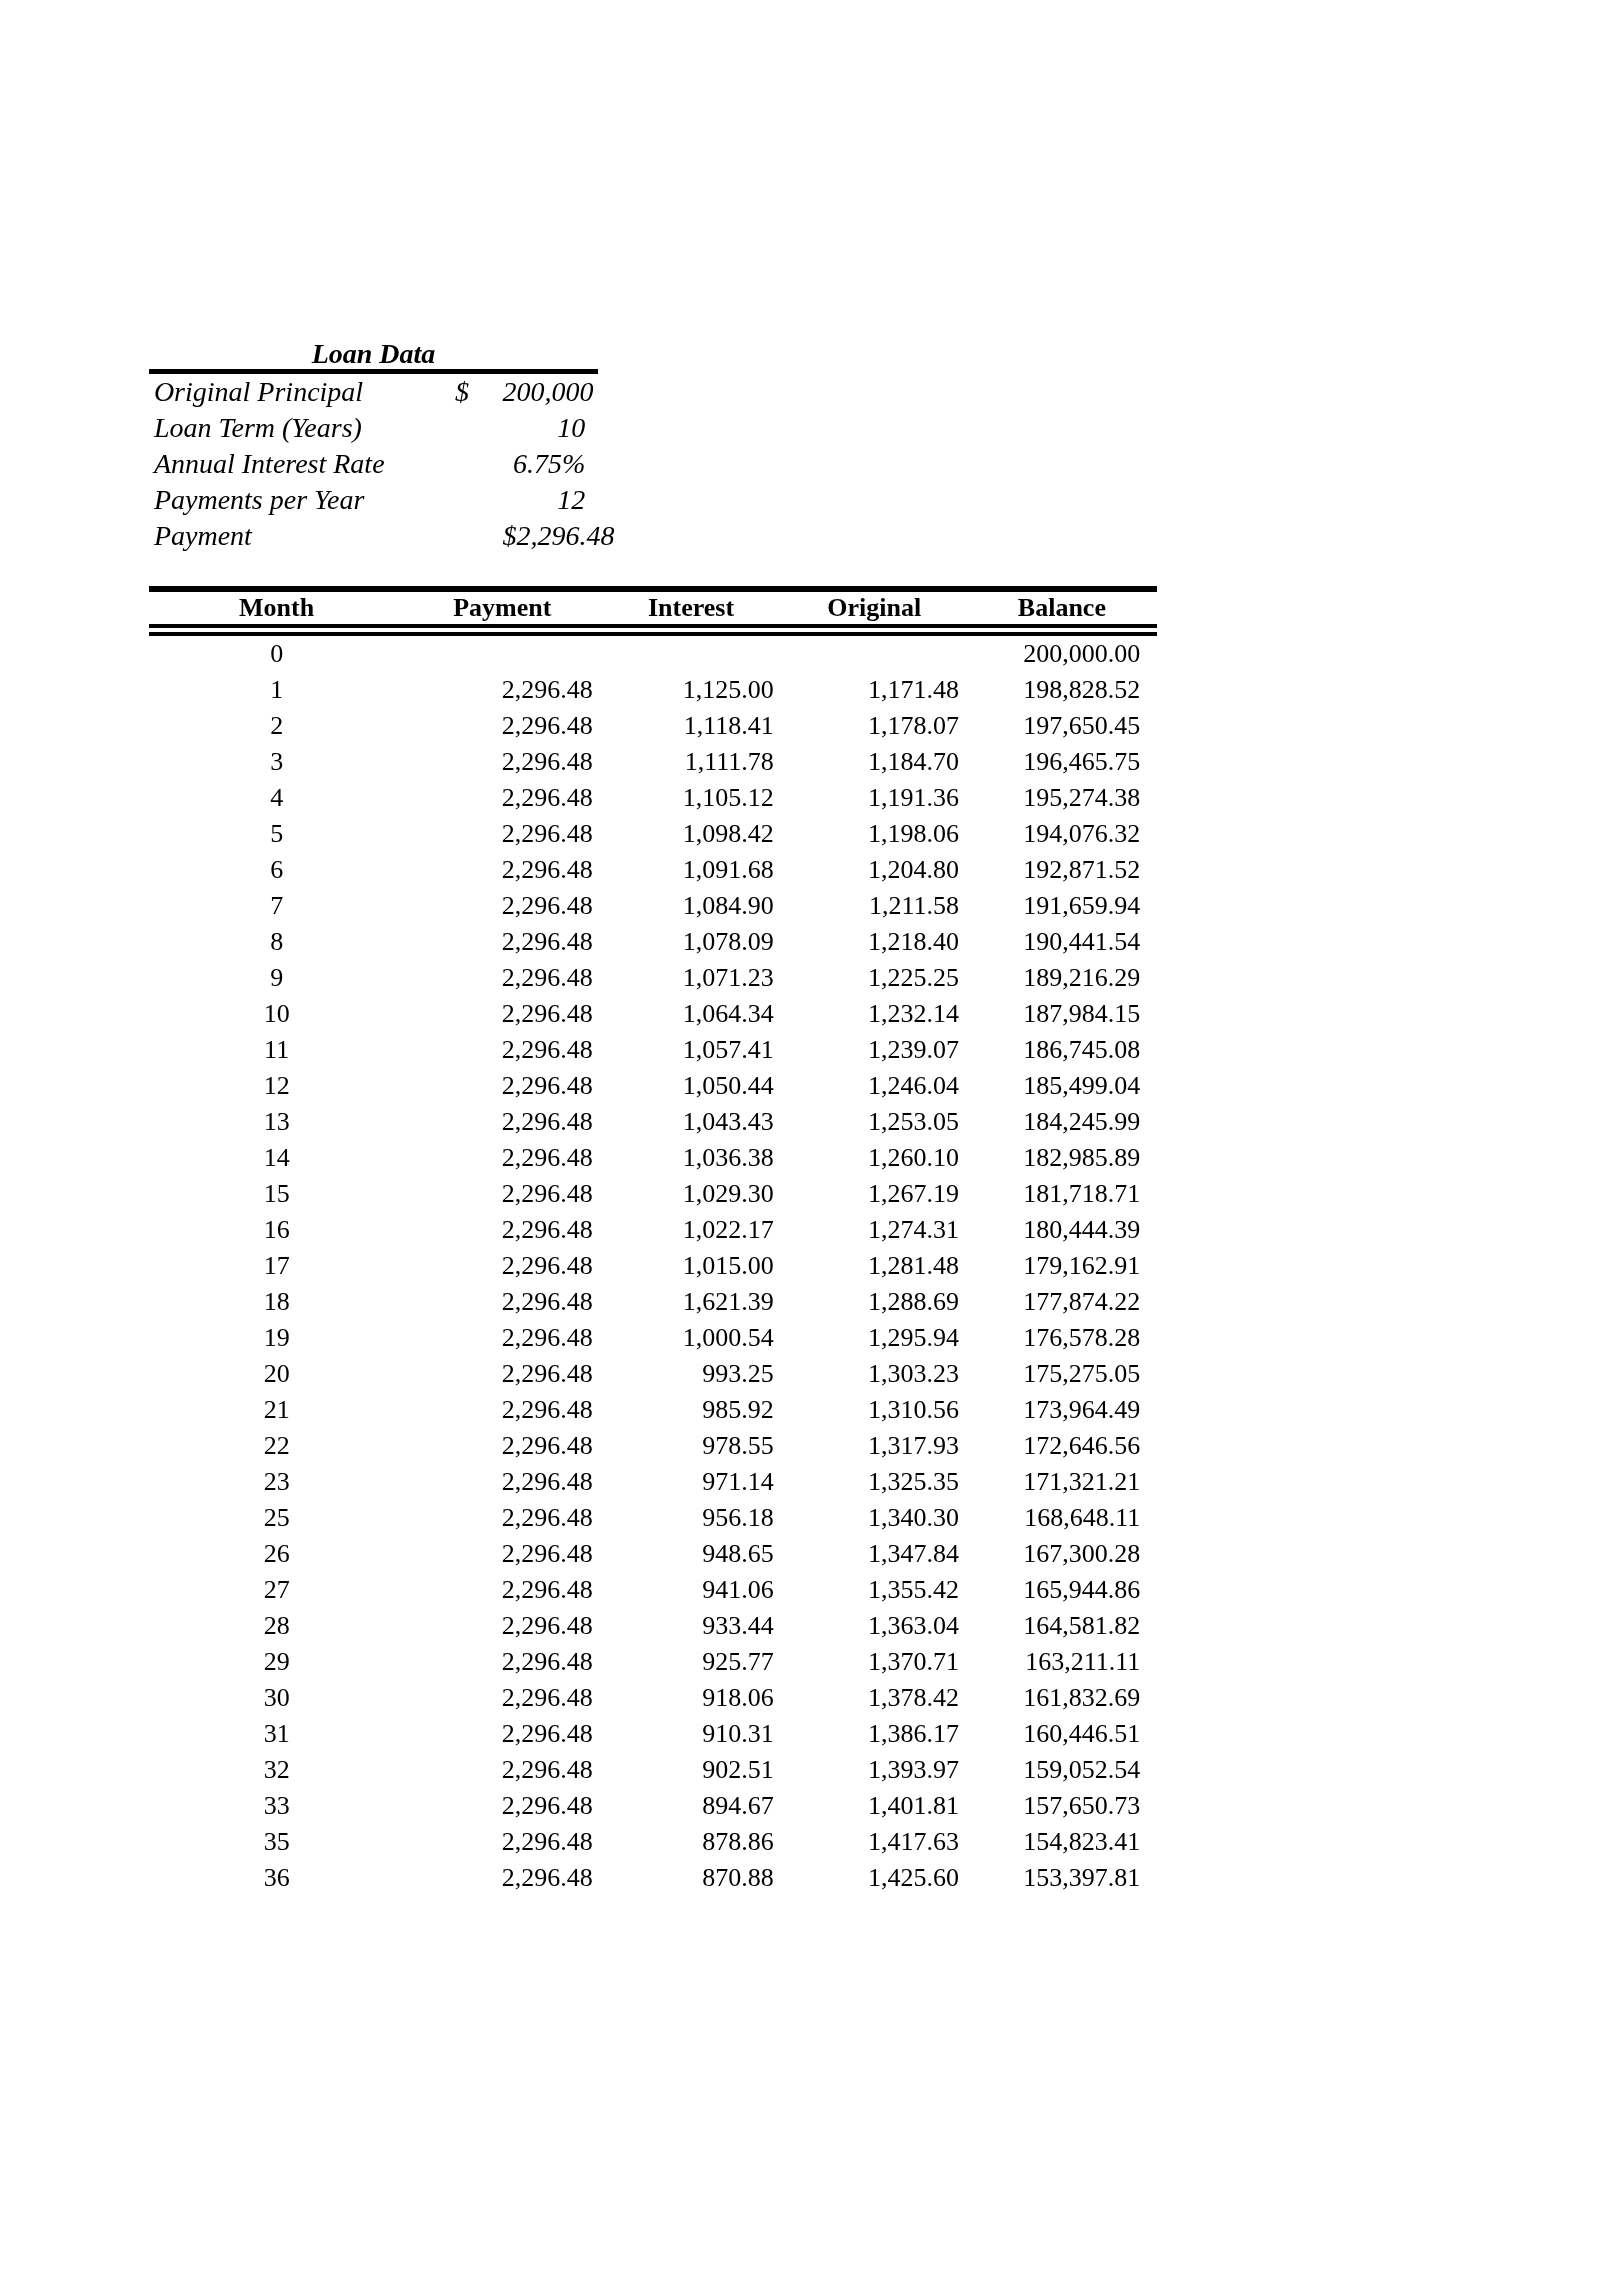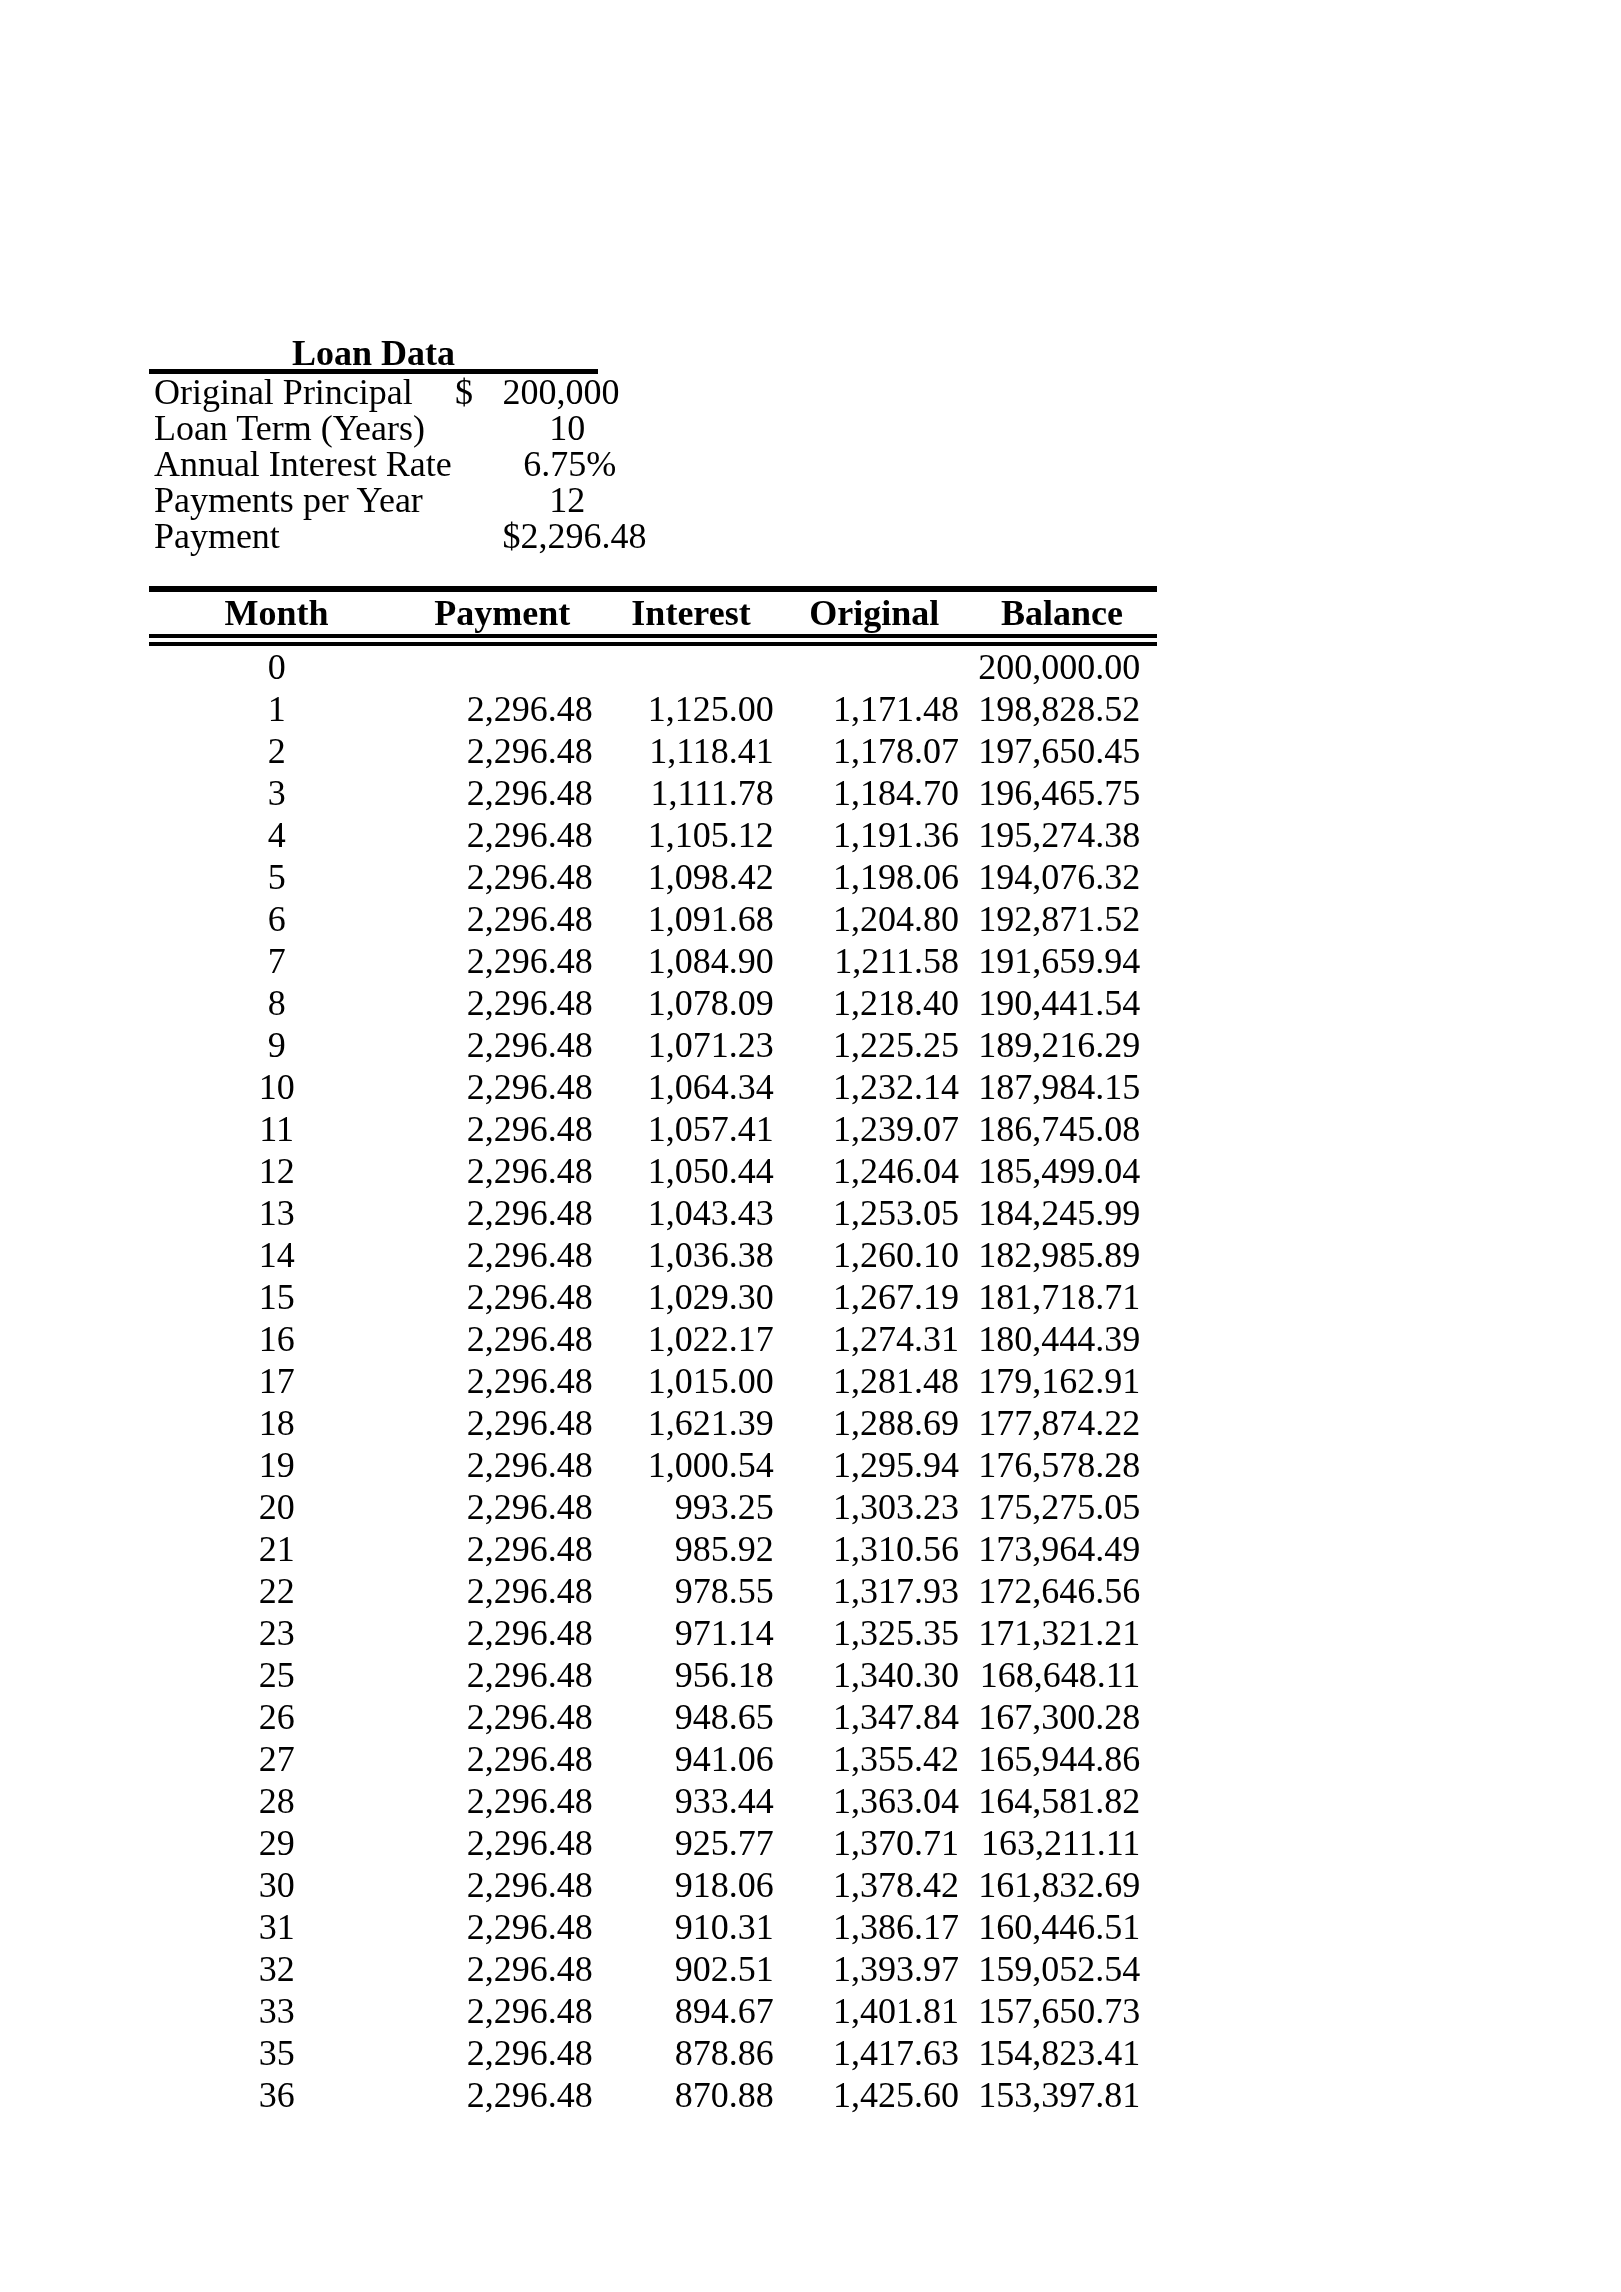--- a/index.html
+++ b/index.html
@@ -12,21 +12,22 @@
     font-family: "Liberation Serif", "DejaVu Serif", serif;
     overflow: hidden;
   }
 
   
   .loan-data {
     position: absolute;
     left: 149px;
     top: 339px;
     width: 449px;
-    font-size: 36px;
+    font-size: 28px;
+    font-style: italic;
   }
   .ld-title {
     height: 29px;
     line-height: 29px;
     text-align: center;
     font-weight: bold;
   }
   .ld-rule {
     height: 4.9px;
     background: #000000;
@@ -48,21 +49,21 @@
     position: absolute;
     left: 149px;
     top: 586px;
     width: 1008px;
   }
   .schedule table {
     width: 100%;
     table-layout: fixed;
     border-collapse: collapse;
     border-top: 6.9px solid #000000;
-    font-size: 36px;
+    font-size: 26px;
   }
   .schedule th {
     height: 32px;
     padding: 0;
     font-weight: bold;
     text-align: center;
     vertical-align: middle;
     border-bottom: 12.7px double #000000;
     white-space: nowrap;
   }

